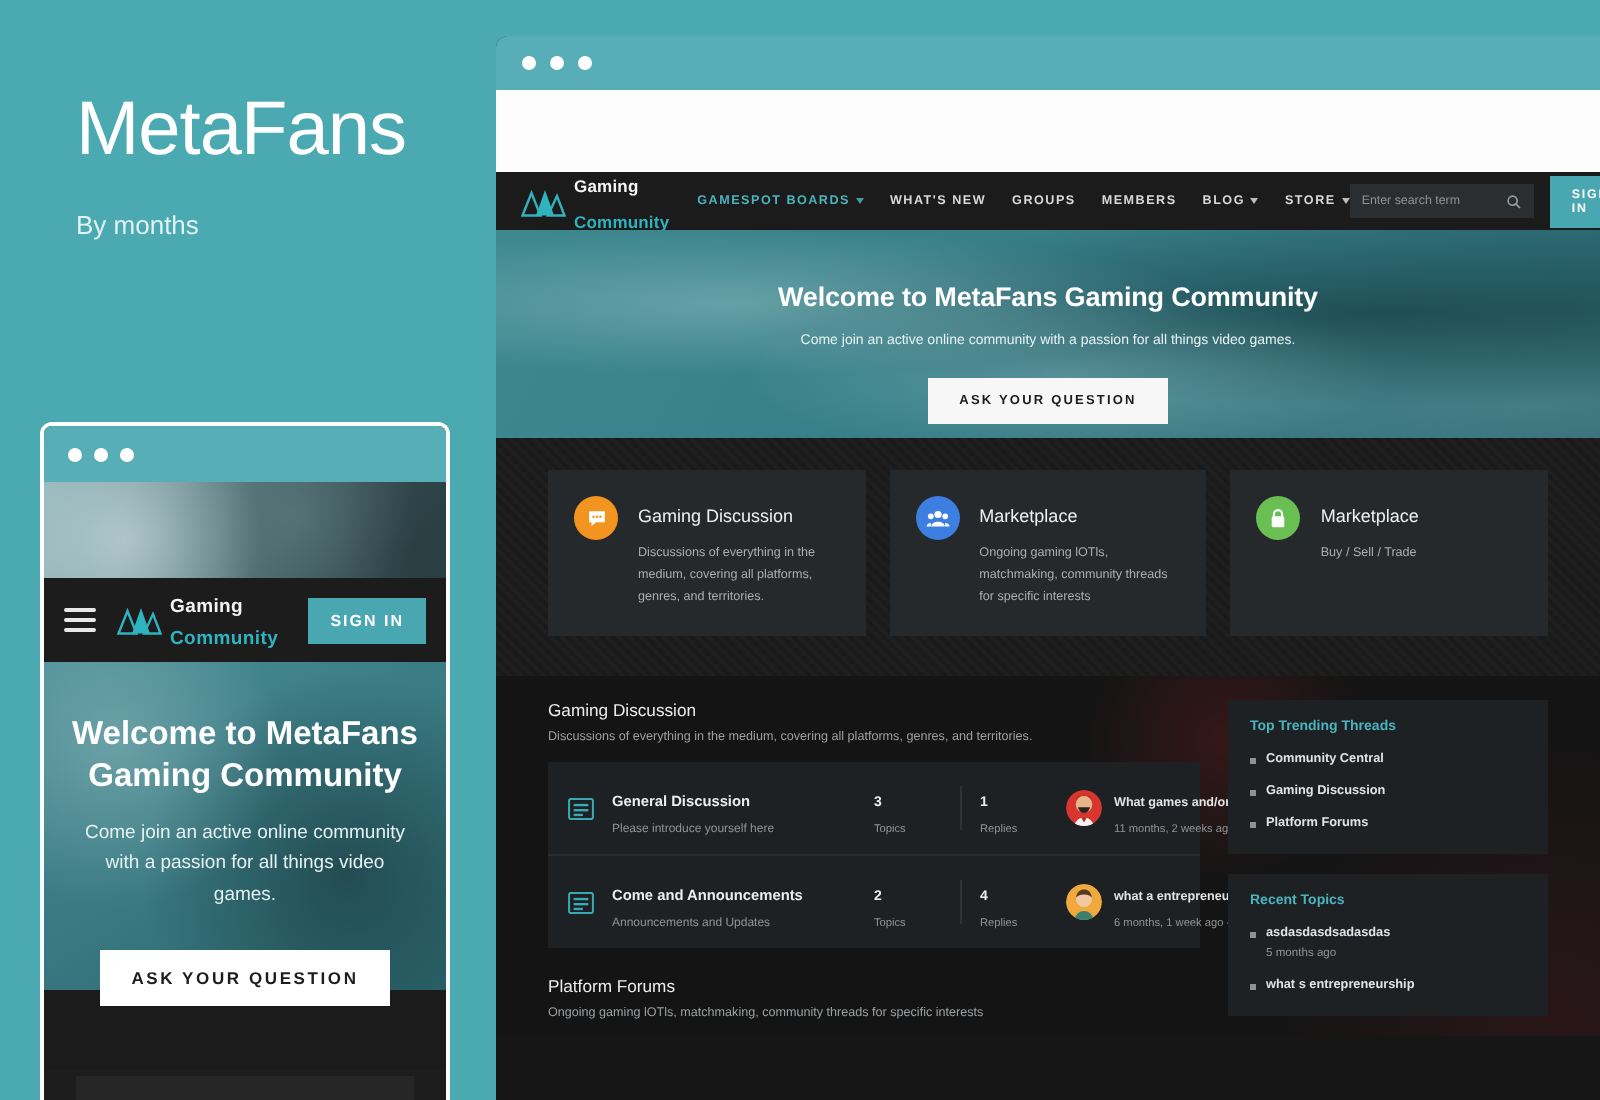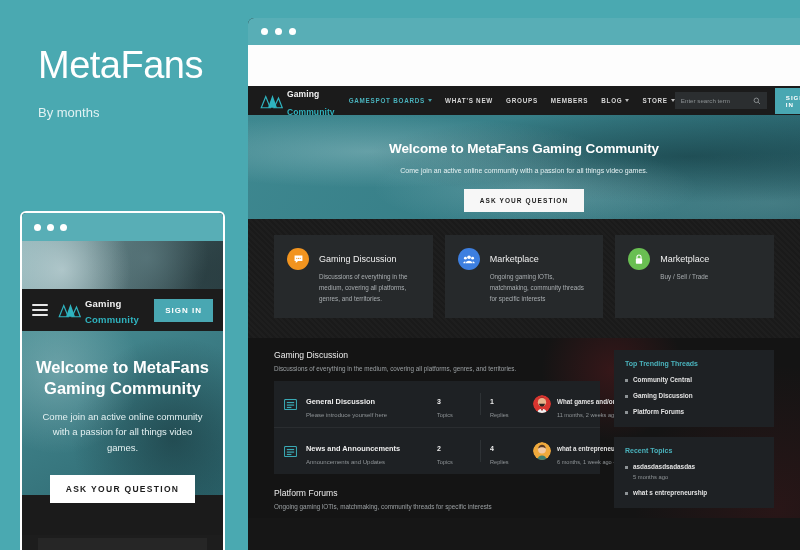--- a/index.html
+++ b/index.html
@@ -348,21 +348,21 @@
           </div>
 
           <div class="forum-row">
             <svg class="f-icon" viewBox="0 0 14 12">
               <rect x="0.5" y="0.5" width="13" height="11" rx="1" fill="none" stroke="#3aa9b4" stroke-width="1.1"></rect>
               <rect x="3" y="3.2" width="8" height="1.3" fill="#3aa9b4"></rect>
               <rect x="3" y="6" width="8" height="1.3" fill="#3aa9b4"></rect>
               <rect x="3" y="8.6" width="5" height="1.3" fill="#3aa9b4"></rect>
             </svg>
             <span class="f-names">
-              <span class="f-name">News and Announcements</span>
+              <span class="f-name">Come and Announcements</span>
               <div class="f-sub">Announcements and Updates</div>
             </span>
             <span class="f-stat">
               <span class="f-num">2</span>
               <div class="f-lbl">Topics</div>
             </span>
             <span class="f-div"></span>
             <span class="f-stat">
               <span class="f-num">4</span>
               <div class="f-lbl">Replies</div>

